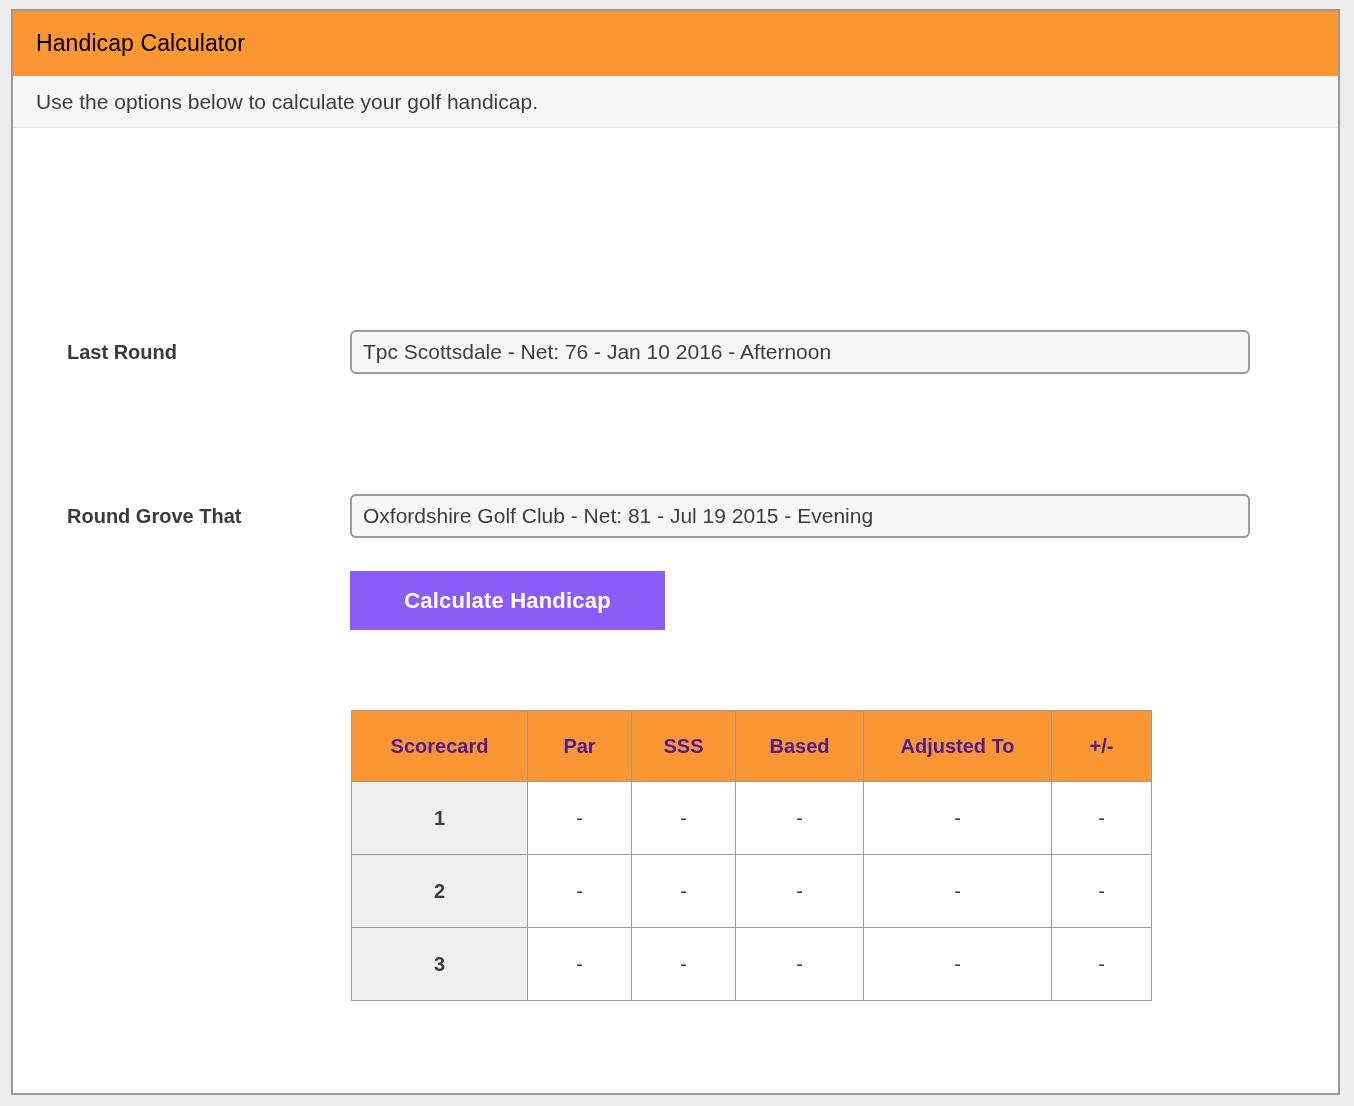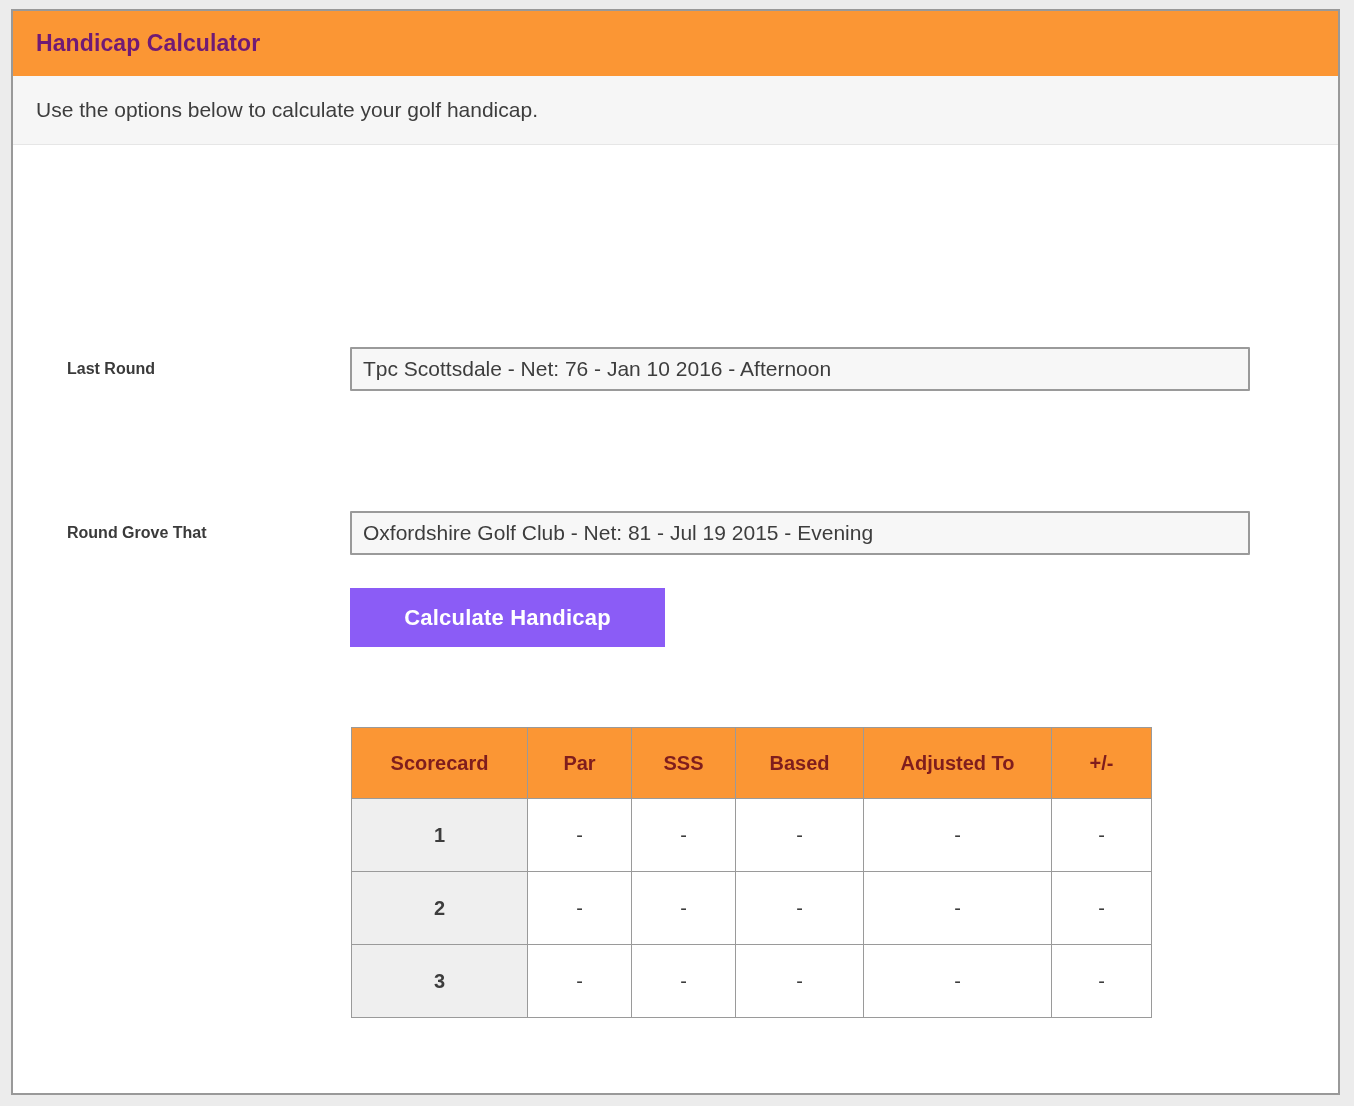--- a/index.html
+++ b/index.html
@@ -32,29 +32,29 @@
   
   #panel-header {
     height: 65px;
     background: #fb9634;
     display: flex;
     align-items: center;
     padding-left: 23px;
     box-sizing: border-box;
   }
   #panel-header .title {
-    color: #701a75;
+    color: #000000;
     font-size: 23px;
-    font-weight: bold;
+    font-weight: normal;
     letter-spacing: 0.1px;
   }
 
   
   #panel-subheader {
-    height: 69px;
+    height: 52px;
     background: #f6f6f6;
     border-bottom: 1px solid #e6e6e6;
     display: flex;
     align-items: center;
     padding-left: 23px;
     box-sizing: border-box;
   }
   #panel-subheader .desc {
     color: #3d3d3d;
     font-size: 21px;
@@ -72,38 +72,38 @@
     position: absolute;
     left: 0;
     width: 100%;
     height: 44px;
   }
   .form-row .field-label {
     position: absolute;
     left: 54px;
     top: 0;
     line-height: 44px;
-    font-size: 16px;
+    font-size: 20px;
     font-weight: bold;
     color: #3a3a3a;
   }
   .form-row .field-input {
     position: absolute;
     left: 337px;
     top: 0;
     width: 900px;
     height: 44px;
     box-sizing: border-box;
     background: #f7f7f7;
     border: 2px solid #9a9a9a;
     color: #3d3d3d;
     font-size: 21px;
     font-family: "Liberation Sans", sans-serif;
     padding: 0 11px;
-    border-radius: 1px;
+    border-radius: 6px;
     outline: none;
   }
   #row-last      { top: 202px; }
   #row-previous  { top: 284px; }
   #row-before    { top: 366px; }
 
   
   #calculate-button {
     position: absolute;
     left: 337px;
@@ -125,21 +125,21 @@
   #scorecard-table {
     position: absolute;
     left: 338px;
     top: 582px;
     width: 800px;
     border-collapse: collapse;
     table-layout: fixed;
   }
   #scorecard-table th {
     background: #fb9634;
-    color: #7f1d1d;
+    color: #4c1d95;
     font-size: 20px;
     font-weight: bold;
     height: 68px;
     border: 1px solid #9a9a9a;
     text-align: center;
     vertical-align: middle;
   }
   #scorecard-table td {
     height: 70px;
     border: 1px solid #9a9a9a;

